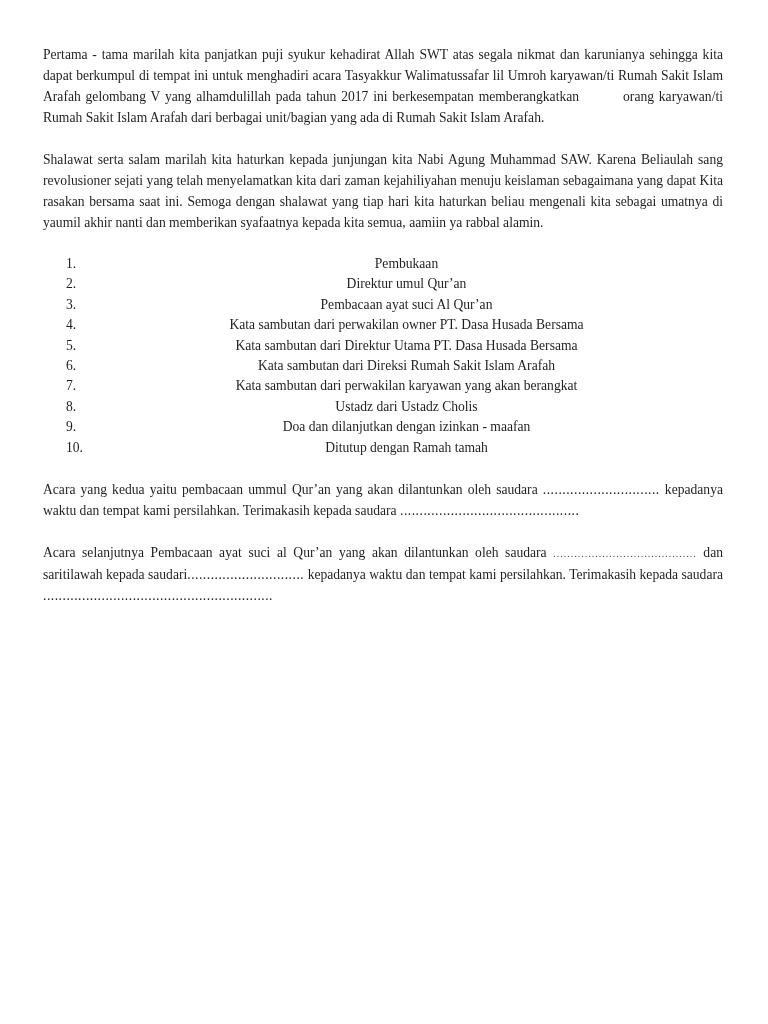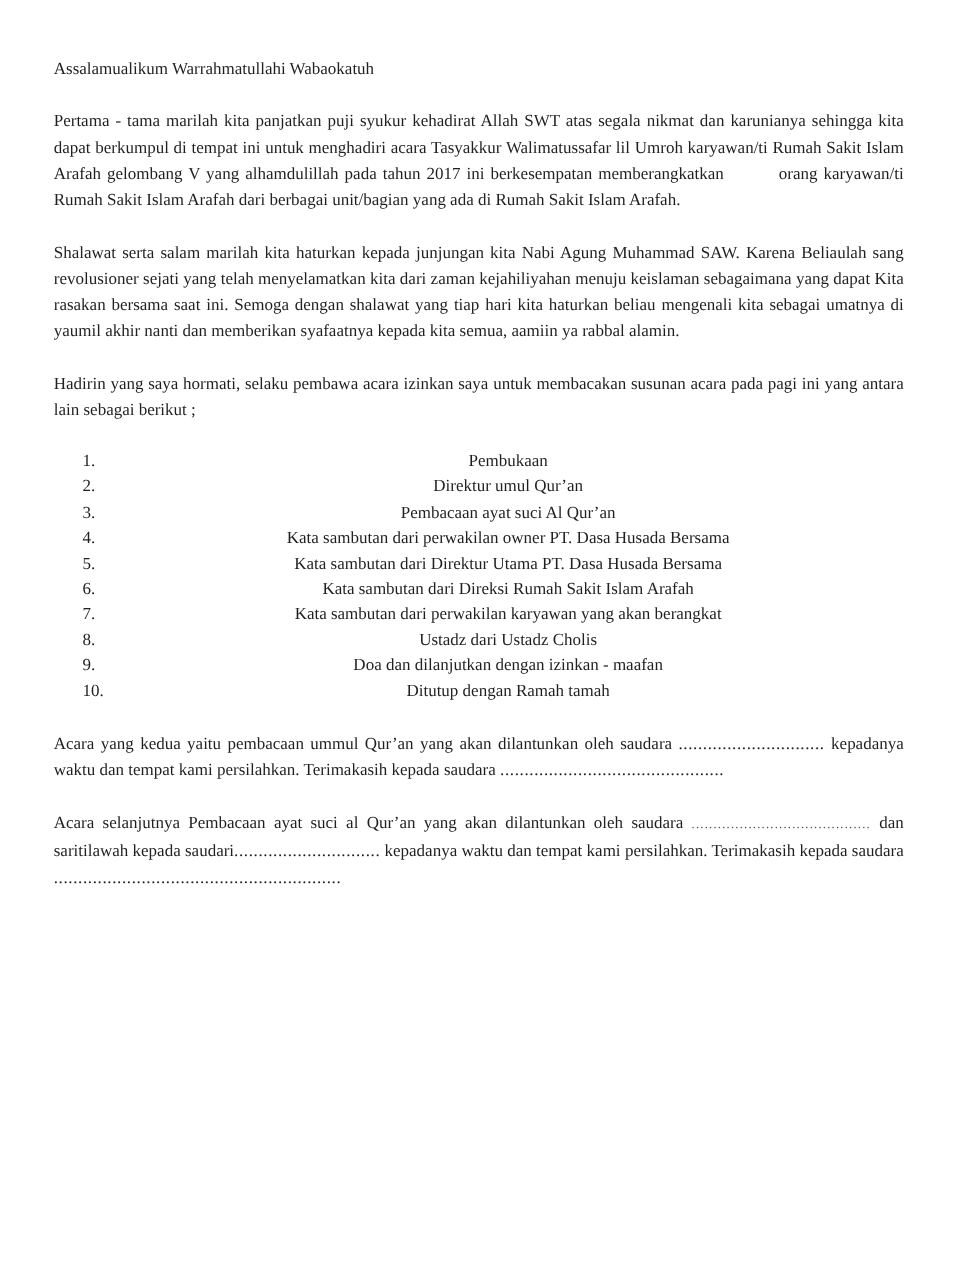--- a/index.html
+++ b/index.html
@@ -59,35 +59,29 @@
     font-size: 10px;
     letter-spacing: 1px;
     color: #4a4a4a;
   }
 </style>
 </head>
 <body>
 
 <div class="page">
 
-  <p class="salutation">
-    <span>Assalamualikum Warrahmatullahi Wabaokatuh</span>
-  </p>
 
   <p class="para">
     <span>Pertama - tama marilah kita panjatkan puji syukur kehadirat Allah SWT atas segala nikmat dan karunianya sehingga kita dapat berkumpul di tempat ini untuk menghadiri acara Tasyakkur Walimatussafar lil Umroh karyawan/ti Rumah Sakit Islam Arafah gelombang V yang alhamdulillah pada tahun 2017 ini berkesempatan memberangkatkan</span><span class="blank-gap"></span><span>orang karyawan/ti Rumah Sakit Islam Arafah dari berbagai unit/bagian yang ada di Rumah Sakit Islam Arafah.</span>
   </p>
 
   <p class="para">
     <span>Shalawat serta salam marilah kita haturkan kepada junjungan kita Nabi Agung Muhammad SAW. Karena Beliaulah sang revolusioner sejati yang telah menyelamatkan kita dari zaman kejahiliyahan menuju keislaman sebagaimana yang dapat Kita rasakan bersama saat ini. Semoga dengan shalawat yang tiap hari kita haturkan beliau mengenali kita sebagai umatnya di yaumil akhir nanti dan memberikan syafaatnya kepada kita semua, aamiin ya rabbal alamin.</span>
   </p>
 
-  <p class="para">
-    <span>Hadirin yang saya hormati, selaku pembawa acara izinkan saya untuk membacakan susunan acara pada pagi ini yang antara lain sebagai berikut ;</span>
-  </p>
 
   <ol class="agenda">
     <li>Pembukaan</li>
     <li>Direktur umul Qur’an</li>
     <li>Pembacaan ayat suci Al Qur’an</li>
     <li>Kata sambutan dari perwakilan owner PT. Dasa Husada Bersama</li>
     <li>Kata sambutan dari Direktur Utama PT. Dasa Husada Bersama</li>
     <li>Kata sambutan dari Direksi Rumah Sakit Islam Arafah</li>
     <li>Kata sambutan dari perwakilan karyawan yang akan berangkat</li>
     <li>Ustadz dari Ustadz Cholis</li>

